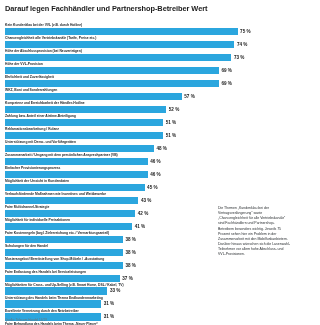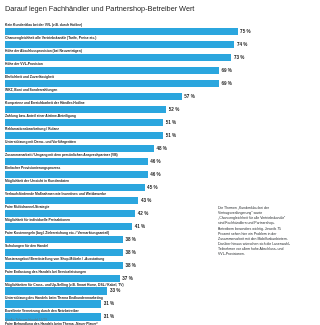--- a/index.html
+++ b/index.html
@@ -12,21 +12,21 @@
   }
   #wrap{
     position:absolute;
     left:0;top:0;
     width:295px;height:325px;
     box-sizing:border-box;
     padding:4px 5px 2px 5px;
   }
   #title{
     font-size:7.4px;
-    font-weight:normal;
+    font-weight:bold;
     color:#1b1b1b;
     letter-spacing:-0.05px;
     line-height:9px;
     margin:0 0 10px 0;
     white-space:nowrap;
   }
   #chart-area{
     position:relative;
     width:285px;
   }

